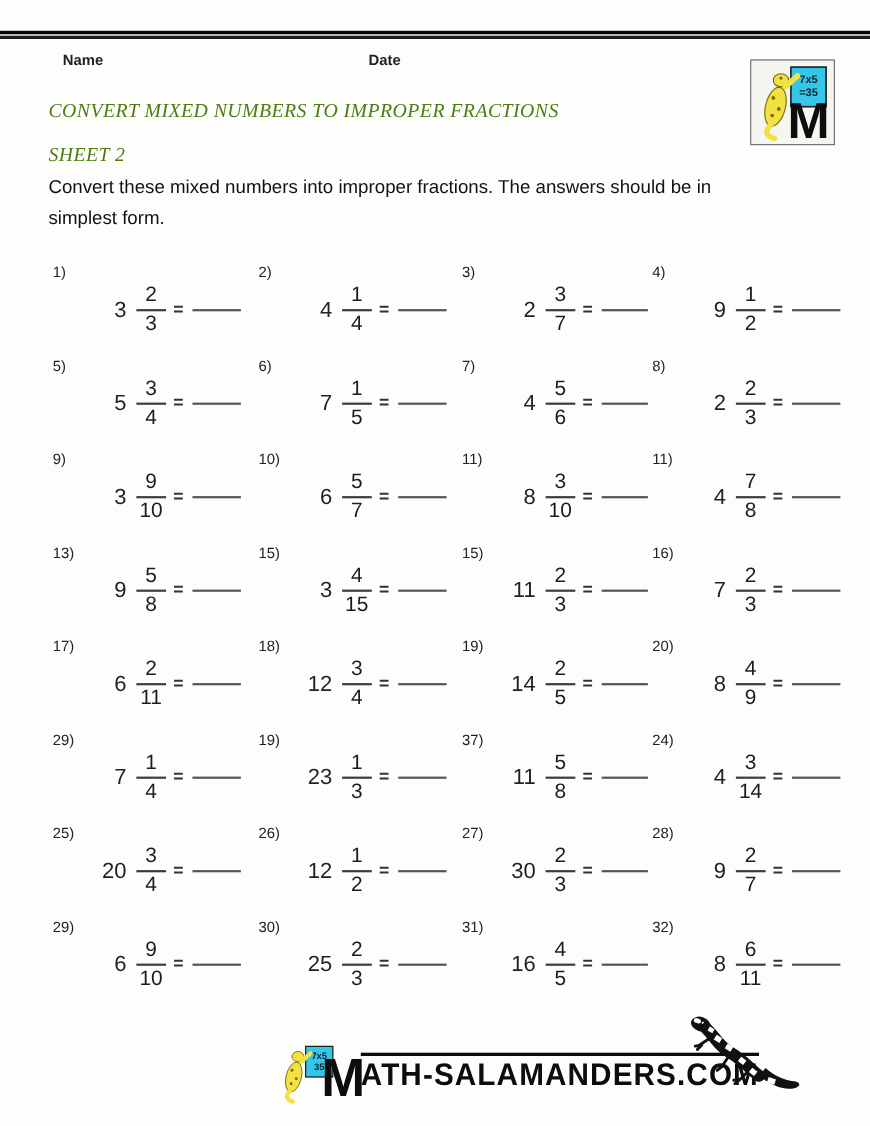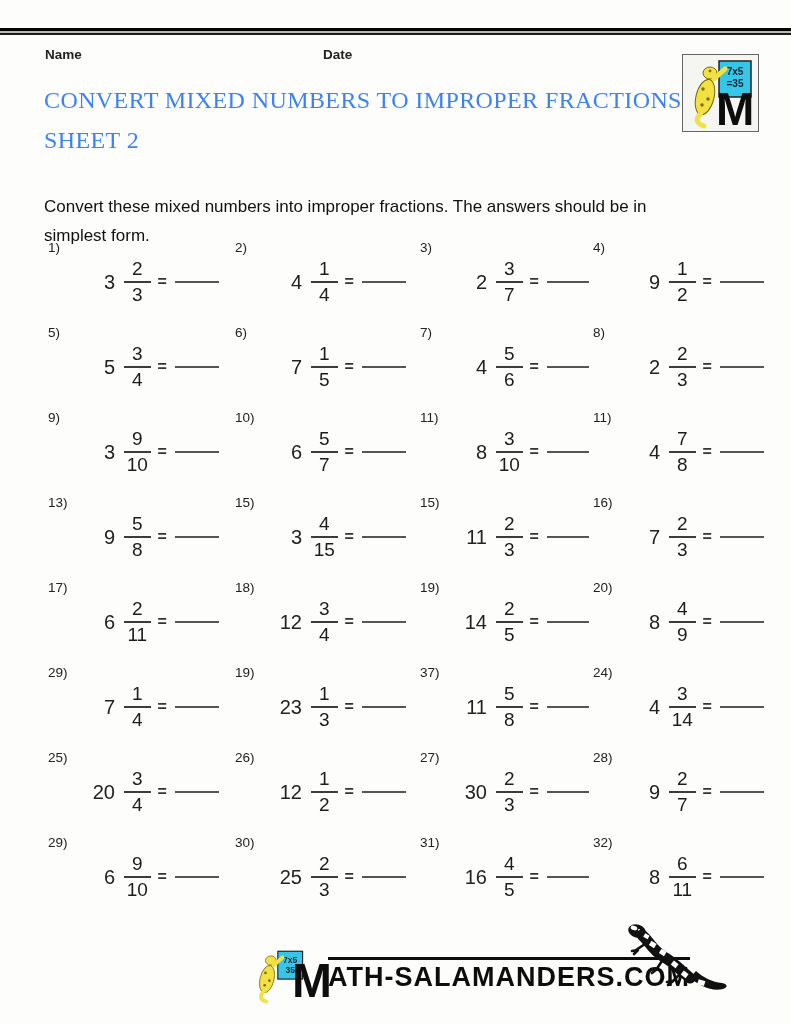--- a/index.html
+++ b/index.html
@@ -5,35 +5,35 @@
   html,body{margin:0;padding:0;}
   body{
     width:791px;height:1024px;position:relative;overflow:hidden;
     background:#fdfdfc;color:#1c1c1c;
     font-family:"Liberation Sans",sans-serif;
   }
   .top-bar{
     position:absolute;left:0;top:28px;width:791px;height:8px;
     background:linear-gradient(#050505 0 3px,#b9b9b9 3px 5px,#1c1c1c 5px 7px,transparent 7px 8px);
   }
-  .meta-label{position:absolute;top:47px;font-size:13.5px;font-weight:bold;color:#222;}
+  .meta-label{position:absolute;top:47px;font-size:13.5px;font-weight:bold;color:#222;margin-left:12px;}
   .name-label{left:45px;}
   .date-label{left:323px;}
   .logo-box{
     position:absolute;left:682px;top:54px;width:77px;height:78px;
     border:1px solid #666;background:#f5f5f2;box-sizing:border-box;
   }
   .page-title{
     position:absolute;left:44px;top:80px;width:640px;
     font-family:"Liberation Serif",serif;
-    font-size:24px;line-height:40px;color:#3b82f6;letter-spacing:.4px;
+    font-size:18px;line-height:40px;color:#4d7c0f;letter-spacing:.4px;font-style:italic;
   }
   .instructions{
     position:absolute;left:44px;top:155px;width:700px;
-    font-size:17px;line-height:29px;color:#111;margin-top:37px;
+    font-size:17px;line-height:29px;color:#111;
   }
   .problems-grid{
     position:absolute;left:44px;top:237px;width:722px;
     display:grid;grid-template-columns:187px 185px 173px 177px;grid-auto-rows:85px;
   }
   .cell{position:relative;padding:4px 0 0 4px;box-sizing:border-box;}
   .p-num{font-size:13.5px;color:#222;line-height:14px;}
   .expr{display:flex;align-items:center;margin-top:3px;margin-left:40px;}
   .whole{min-width:27px;text-align:right;font-size:20px;color:#222;}
   .frac{display:inline-flex;flex-direction:column;align-items:center;margin-left:9px;}

